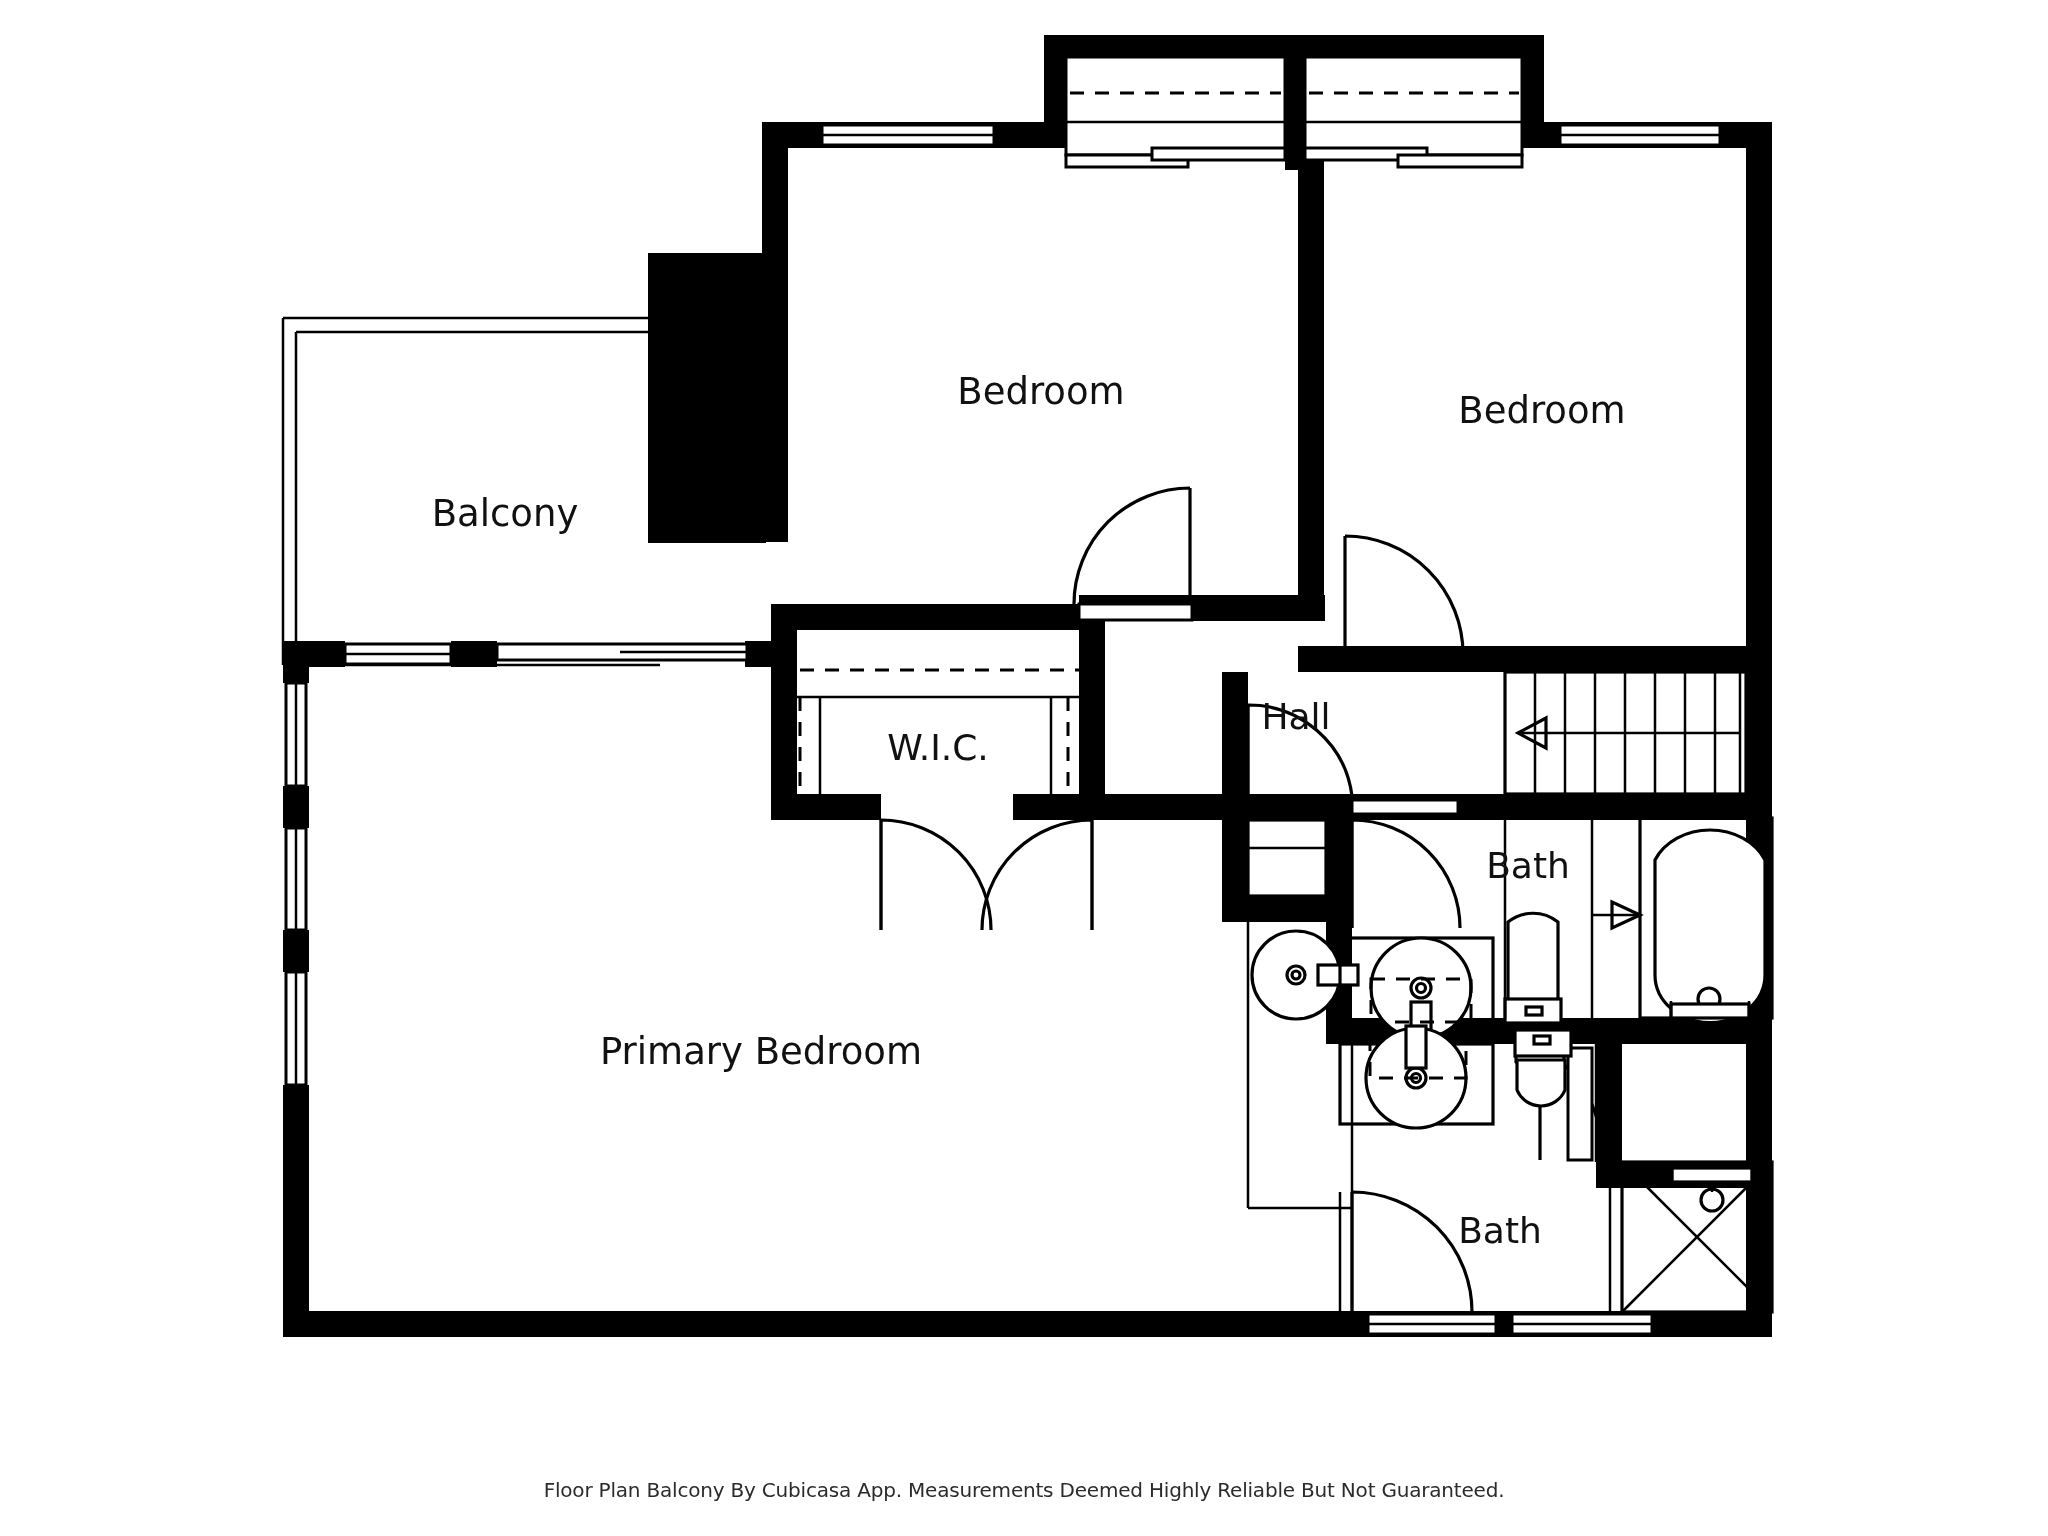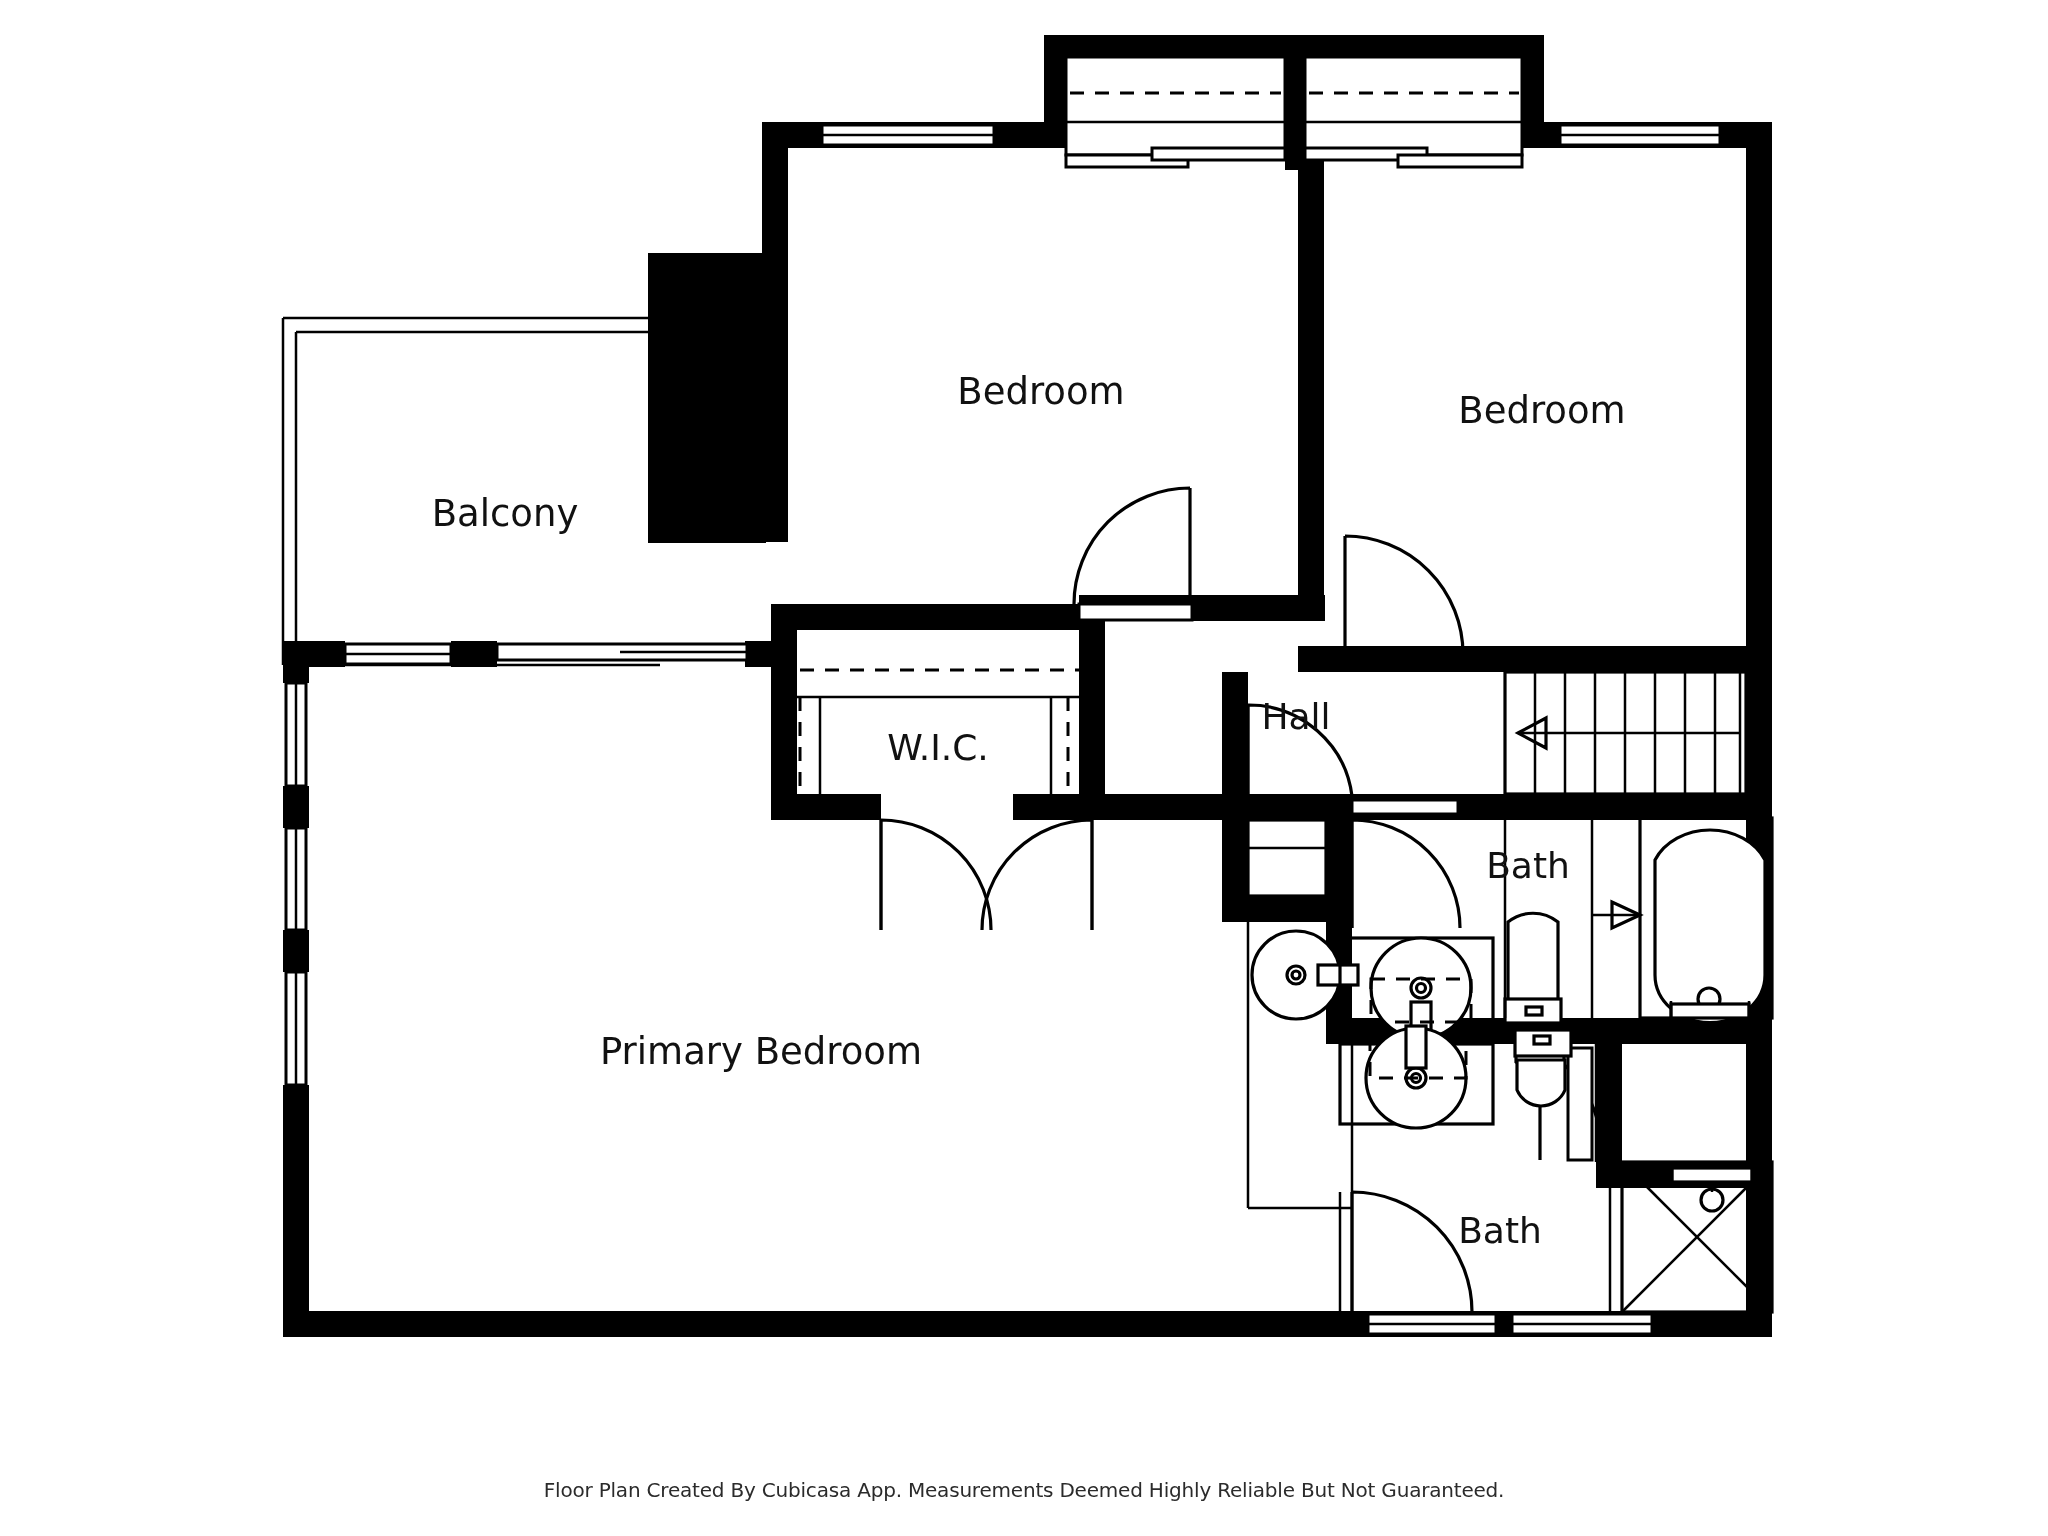--- a/index.html
+++ b/index.html
@@ -303,13 +303,13 @@
   <text class="rmlabel" x="1542" y="412">Bedroom</text>
   <text class="rmlabel small" x="938" y="750">W.I.C.</text>
   <text class="rmlabel small" x="1296" y="719">Hall</text>
   <text class="rmlabel" x="761" y="1053">Primary Bedroom</text>
   <text class="rmlabel small" x="1528" y="868">Bath</text>
   <text class="rmlabel small" x="1500" y="1233">Bath</text>
 
 </svg>
 </div>
 
-<div class="footer-note">Floor Plan Created By Cubicasa App. Measurements Deemed Highly Reliable But Not Guaranteed.</div>
+<div class="footer-note">Floor Plan Balcony By Cubicasa App. Measurements Deemed Highly Reliable But Not Guaranteed.</div>
 
 </body></html>

